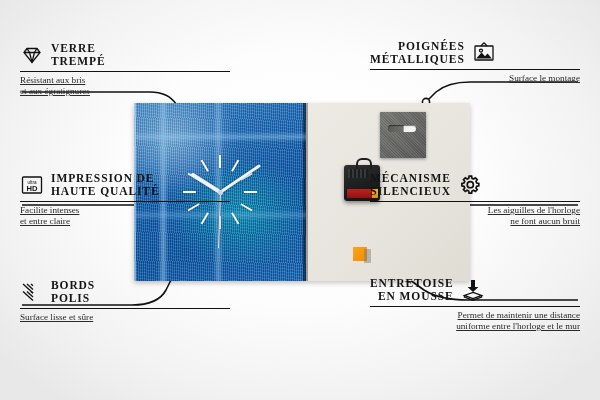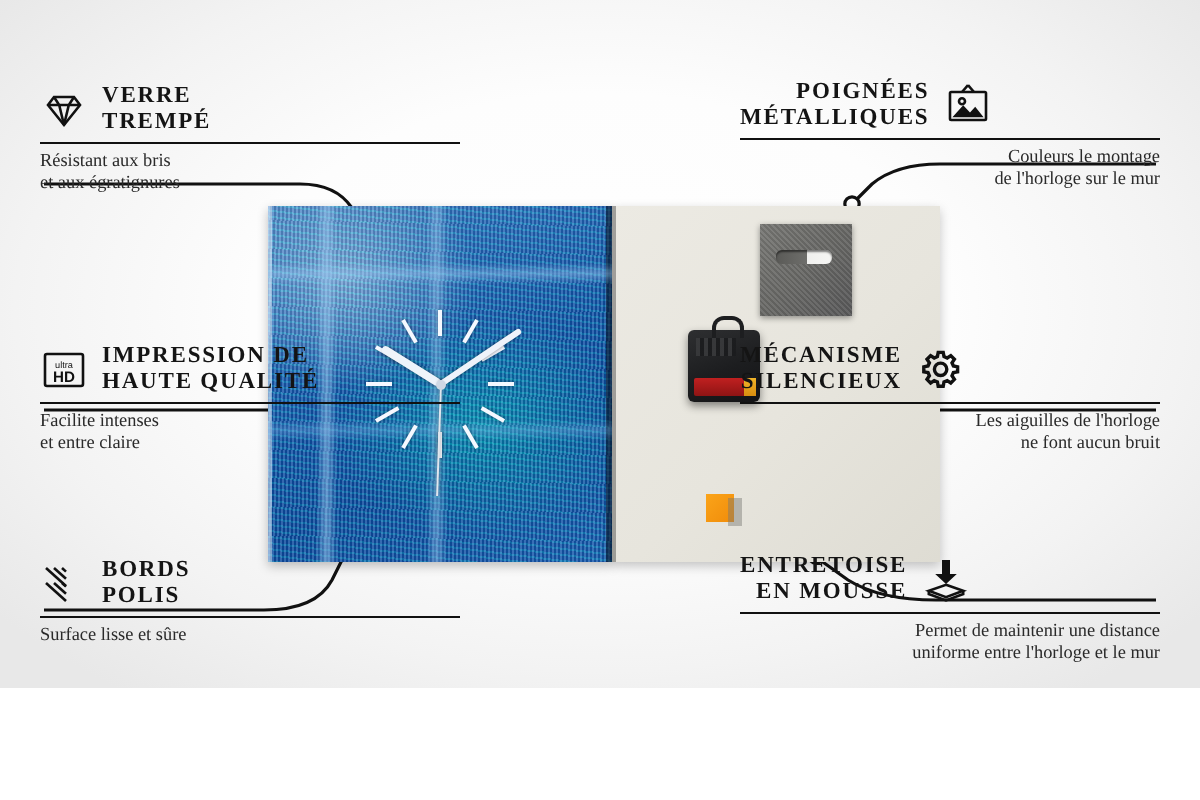--- a/index.html
+++ b/index.html
@@ -2,21 +2,21 @@
 <html><head>
 <meta charset="utf-8">
 <style>
   html,body{margin:0;padding:0;}
   body{
     width:600px;height:400px;overflow:hidden;
     font-family:"Liberation Serif", serif;
     background:#ffffff;
   }
   #stage{
-    position:relative;width:600px;height:344px;
+    position:relative;width:600px;height:400px;
     background:
       radial-gradient(ellipse 65% 70% at 50% 45%, #ffffff 0%, #fdfdfd 45%, #f3f3f3 75%, #e8e8e8 100%);
   }
   
   #product{position:absolute;left:134px;top:103px;width:336px;height:178px;}
   .panel{position:absolute;top:0;height:178px;}
   #front{
     left:0;width:172px;
     background:
       repeating-linear-gradient(92deg, rgba(255,255,255,.16) 0 1px, rgba(0,0,0,.10) 1px 2px),
@@ -80,21 +80,21 @@
   .c-left{text-align:left;}
   .c-right{text-align:right;}
   .head{display:flex;align-items:center;gap:7px;}
   .c-right .head{}
   .title{
     font-family:"Liberation Serif", serif;
     font-weight:bold;font-size:11.5px;letter-spacing:.9px;color:#141414;
     line-height:13px;text-transform:uppercase;
   }
   .rule{height:0;border-top:1.6px solid #111;margin:3px 0 3px 0;}
-  .desc{font-size:9.2px;line-height:11px;color:#2a2a2a;font-family:"Liberation Serif", serif;}
+  .desc{font-size:9.2px;line-height:11px;color:#2a2a2a;font-family:"Liberation Serif", serif;text-decoration:underline;}
   .ico{width:24px;height:24px;flex:0 0 24px;display:block;}
   .ico svg{display:block;width:24px;height:24px;}
   svg.link{position:absolute;left:0;top:0;width:600px;height:400px;pointer-events:none;}
 </style>
 </head>
 <body>
 
 <div id="stage">
 
   <svg class="link" viewBox="0 0 600 400">
@@ -251,22 +251,21 @@
           <path d="M12 1.6 L15 5"></path>
             <path d="M12 1.6 L9 5"></path>
           <rect x="3" y="5" width="18" height="14" rx="0.6"></rect>
           <circle cx="9" cy="9.6" r="1.5"></circle>
           <path d="M4.2 17.6 L9.6 11.6 L13 15.2 L15.6 12.4 L19.8 17.6 Z" fill="#111" stroke="none"></path>
         </svg>
       </span>
     </div>
     <div class="rule"></div>
     <div class="desc">
-      <div>Couleurs le montage</div>
-      <div>de l'horloge sur le mur</div>
+      <div>Surface le montage</div>
     </div>
   </div>
 
   <div class="callout c-right" style="left:370px;top:172px;">
     <div class="head">
       <div class="title">
         <div>MÉCANISME</div>
         <div>SILENCIEUX</div>
       </div>
       <span class="ico">

